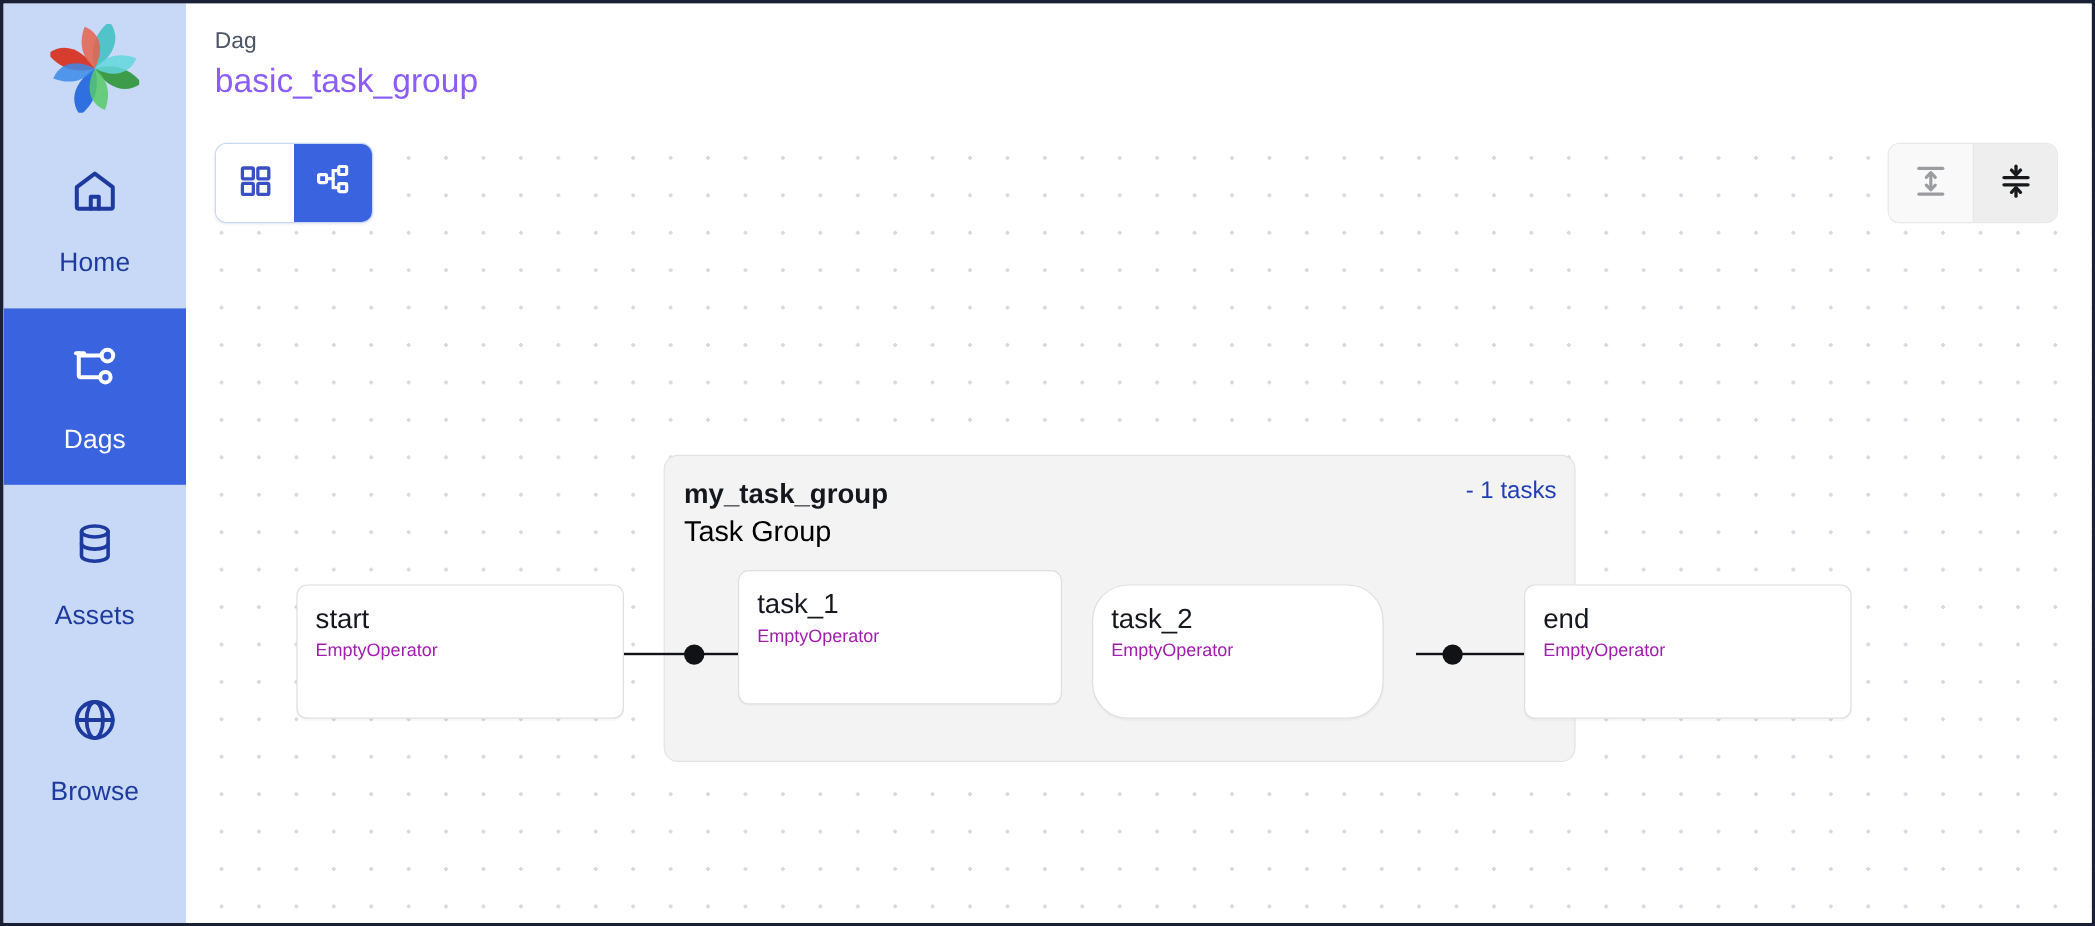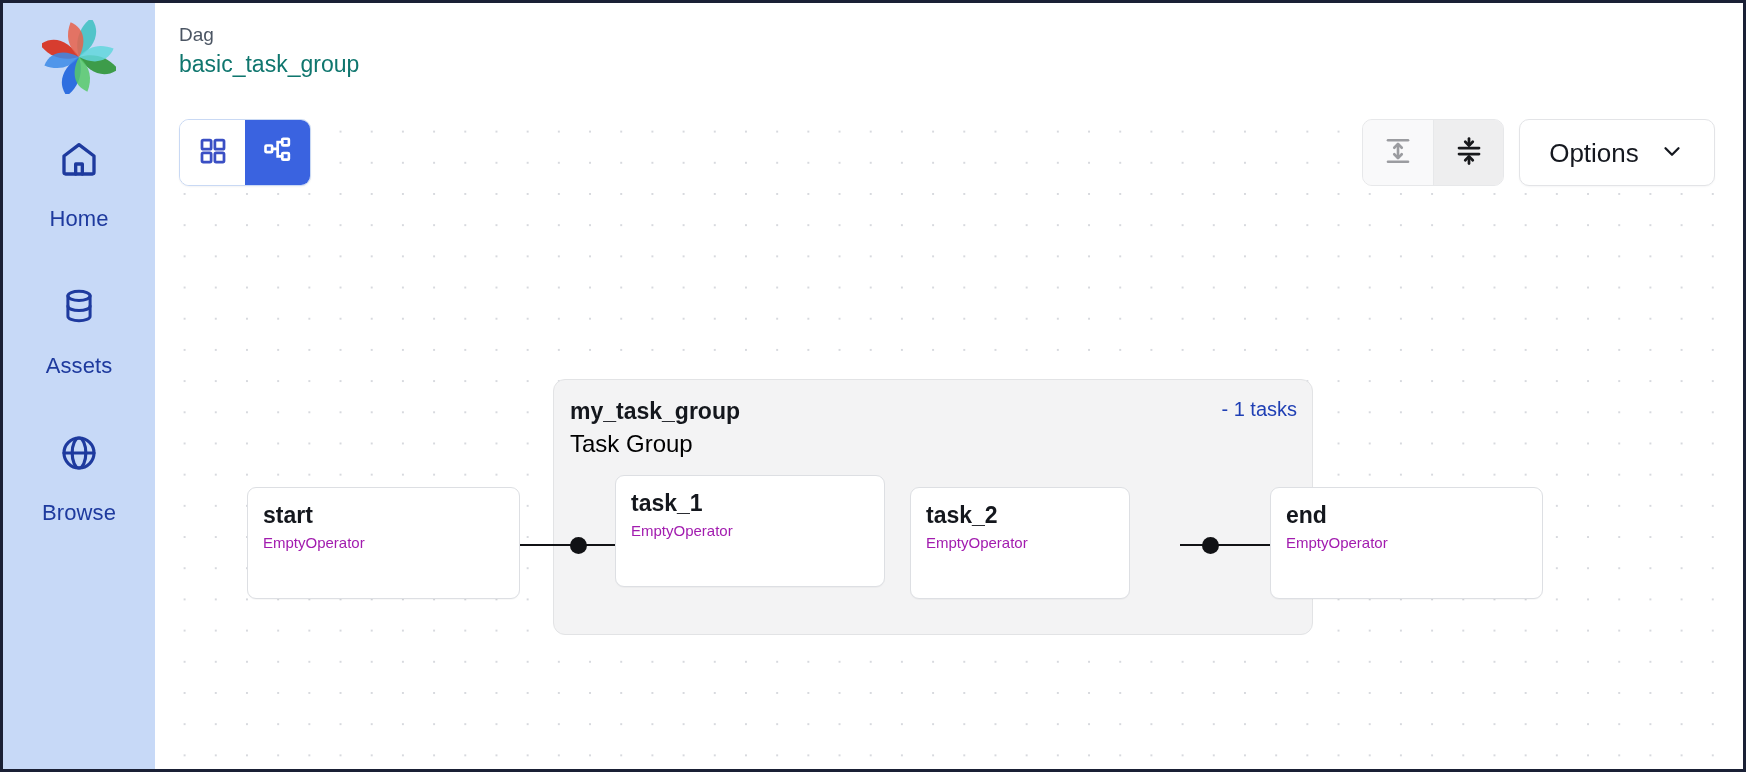--- a/index.html
+++ b/index.html
@@ -73,23 +73,23 @@
     position: relative;
     z-index: 5;
   }
   .eyebrow {
     font-size: 19px;
     font-weight: 400;
     color: #4b5563;
     line-height: 1.25;
   }
   .dag-title {
-    font-size: 23px;
-    font-weight: 400;
-    color: #0f766e;
+    font-size: 28px;
+    font-weight: 400;
+    color: #8b5cf6;
     line-height: 1.35;
     margin-top: 2px;
   }
 
   
   .canvas {
     position: absolute;
     left: 0; right: 0;
     top: 104px; bottom: 0;
     background-color: #ffffff;
@@ -210,36 +210,36 @@
     background: #ffffff;
     border: 1px solid #dddfe3;
     border-radius: 9px;
     cursor: pointer;
     box-shadow: 0 1px 1px rgba(16,24,40,.03);
   }
   .node .n-title {
     position: absolute;
     left: 15px; top: 14px;
     font-size: 23px;
-    font-weight: 700;
+    font-weight: 400;
     color: #14171d;
     line-height: 1.2;
     white-space: nowrap;
   }
   .node .n-op {
     position: absolute;
     left: 15px; top: 46px;
     font-size: 15px;
     color: #a21caf;
     line-height: 1.2;
     white-space: nowrap;
   }
   #node-start { left: 92px;  top: 380px; width: 273px; height: 112px; }
   #node-task1 { left: 460px; top: 368px; width: 270px; height: 112px; }
-  #node-task2 { left: 755px; top: 380px; width: 220px; height: 112px; }
+  #node-task2 { left: 755px; top: 380px; width: 243px; height: 112px; border-radius: 30px; }
   #node-end   { left: 1115px;top: 380px; width: 273px; height: 112px; padding-left: 24px; }
 
   .edge-line {
     position: absolute;
     height: 2.4px;
     background: #111215;
     top: 437px;
   }
   #edge-a { left: 365px; width: 95px; }
   #edge-b { left: 1025px; width: 90px; }
@@ -276,20 +276,32 @@
     <div class="nav-item">
       <span class="nav-icon">
         <svg width="40" height="40" viewBox="0 0 24 24" fill="none" stroke="#1e3a9e" stroke-width="2" stroke-linecap="round" stroke-linejoin="round">
           <path d="M3 10.2 L12 3.4 L21 10.2 V20 a1 1 0 0 1-1 1 H4 a1 1 0 0 1-1-1 Z"></path>
           <path d="M10 21 v-6 h4 v6"></path>
         </svg>
       </span>
       <span class="nav-label">Home</span>
     </div>
 
+    <div class="nav-item active">
+      <span class="nav-icon">
+        <svg width="40" height="40" viewBox="0 0 24 24" fill="none" stroke="#ffffff" stroke-width="2" stroke-linecap="round" stroke-linejoin="round">
+          <path d="M4 5 v11 a1 1 0 0 0 1 1 h9"></path>
+          <path d="M2.6 5 h4"></path>
+          <circle cx="18.3" cy="6.2" r="2.9"></circle>
+          <circle cx="17.3" cy="17" r="2.6"></circle>
+          <path d="M4 6.2 h11.4"></path>
+        </svg>
+      </span>
+      <span class="nav-label">Dags</span>
+    </div>
 
     <div class="nav-item">
       <span class="nav-icon">
         <svg width="38" height="38" viewBox="0 0 24 24" fill="none" stroke="#1e3a9e" stroke-width="1.9" stroke-linecap="round" stroke-linejoin="round">
           <ellipse cx="12" cy="5.6" rx="7" ry="2.9"></ellipse>
           <path d="M5 5.6 v12.8 c0 1.6 3.1 2.9 7 2.9 s7-1.3 7-2.9 V5.6"></path>
           <path d="M5 12 c0 1.6 3.1 2.9 7 2.9 s7-1.3 7-2.9"></path>
         </svg>
       </span>
       <span class="nav-label">Assets</span>
@@ -394,25 +406,17 @@
                 <path d="M4 14.4 h16"></path>
                 <path d="M12 2 v5.4"></path>
                 <path d="M9 4.6 L12 7.7 L15 4.6"></path>
                 <path d="M12 22 v-5.4"></path>
                 <path d="M9 19.4 L12 16.3 L15 19.4"></path>
               </svg>
             </span>
           </button>
         </div>
 
-        <button class="options-btn">
-          <span class="options-label">Options</span>
-          <span>
-            <svg width="26" height="26" viewBox="0 0 24 24" fill="none" stroke="#15181f" stroke-width="2.1" stroke-linecap="round" stroke-linejoin="round">
-              <path d="M6 9.4 L12 15.4 L18 9.4"></path>
-            </svg>
-          </span>
-        </button>
       </div>
 
     </div>
   </section>
 </div>
 
 </body></html>

